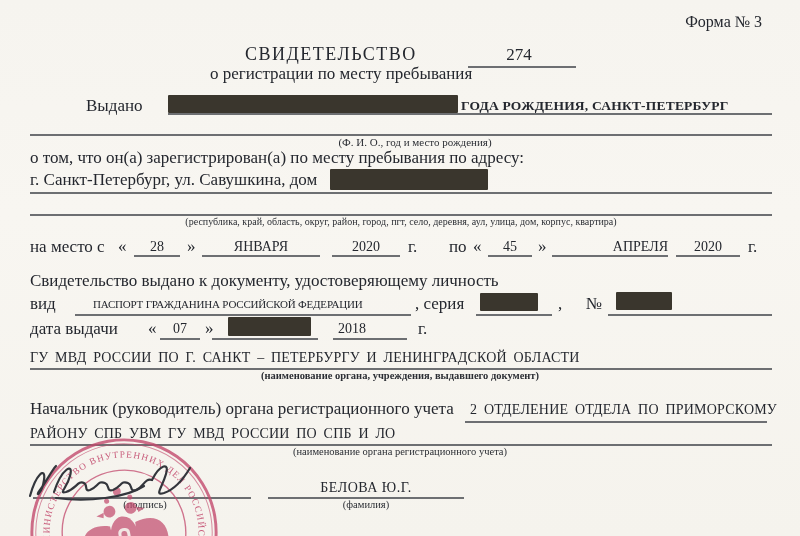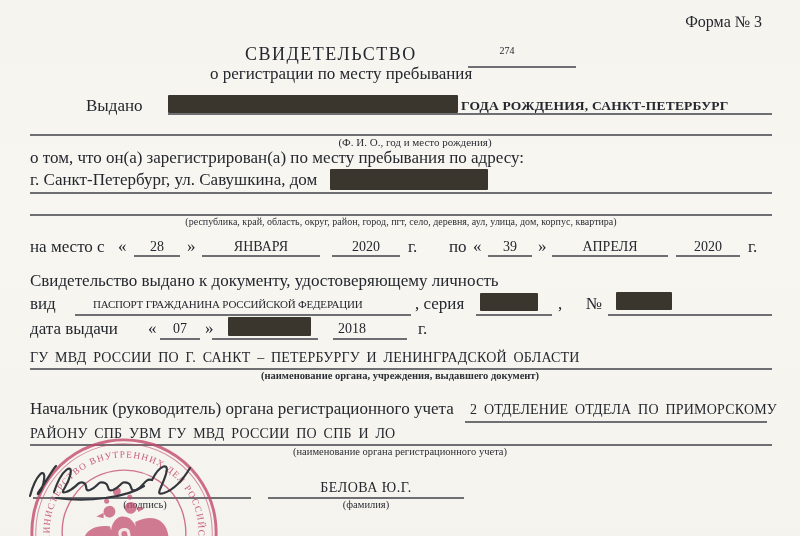--- a/index.html
+++ b/index.html
@@ -29,21 +29,21 @@
   .sig-wrap{position:absolute;left:26px;top:456px;width:168px;height:52px;z-index:6;}
 </style>
 </head>
 <body>
 
 <div class="page">
 
   <div class="abs txt" style="right:38px;top:13px;font-size:16px;">Форма № 3</div>
 
   <div class="abs txt" style="left:245px;top:44px;font-size:18px;letter-spacing:1.5px;">СВИДЕТЕЛЬСТВО</div>
-  <div class="cell" style="left:472px;top:45px;width:70px;font-size:10px;font-family:Liberation Serif, serif;">274</div>
+  <div class="cell" style="left:484px;top:45px;width:70px;font-size:17px;font-family:Liberation Serif, serif;">274</div>
   <div class="ln" style="left:468px;top:66px;width:108px;"></div>
   <div class="abs txt" style="left:210px;top:64px;font-size:17px;">о регистрации по месту пребывания</div>
 
   <div class="abs txt t17" style="left:86px;top:96px;">Выдано</div>
   <div class="ln" style="left:168px;top:113px;width:604px;"></div>
   <div class="redact" style="left:168px;top:95px;width:290px;height:18px;"></div>
   <div class="abs txt bold-caps" style="left:461px;top:98px;">ГОДА РОЖДЕНИЯ, САНКТ-ПЕТЕРБУРГ</div>
 
   <div class="ln" style="left:30px;top:134px;width:742px;"></div>
   <div class="cell cap" style="left:250px;top:136px;width:330px;font-size:11px;">(Ф. И. О., год и место рождения)</div>
@@ -62,24 +62,24 @@
   <div class="cell fill" style="left:134px;top:239px;width:46px;">28</div>
   <div class="ln" style="left:134px;top:255px;width:46px;"></div>
   <div class="abs txt t17" style="left:187px;top:237px;">»</div>
   <div class="cell fill" style="left:202px;top:239px;width:118px;">ЯНВАРЯ</div>
   <div class="ln" style="left:202px;top:255px;width:118px;"></div>
   <div class="cell fill" style="left:332px;top:239px;width:68px;">2020</div>
   <div class="ln" style="left:332px;top:255px;width:68px;"></div>
   <div class="abs txt t17" style="left:408px;top:237px;">г.</div>
   <div class="abs txt t17" style="left:449px;top:237px;">по</div>
   <div class="abs txt t17" style="left:473px;top:237px;">«</div>
-  <div class="cell fill" style="left:488px;top:239px;width:44px;">39</div>
+  <div class="cell fill" style="left:488px;top:239px;width:44px;">45</div>
   <div class="ln" style="left:488px;top:255px;width:44px;"></div>
   <div class="abs txt t17" style="left:538px;top:237px;">»</div>
-  <div class="cell fill" style="left:552px;top:239px;width:116px;">АПРЕЛЯ</div>
+  <div class="cell fill" style="left:552px;top:239px;width:116px;text-align:right;">АПРЕЛЯ</div>
   <div class="ln" style="left:552px;top:255px;width:116px;"></div>
   <div class="cell fill" style="left:676px;top:239px;width:64px;">2020</div>
   <div class="ln" style="left:676px;top:255px;width:64px;"></div>
   <div class="abs txt t17" style="left:748px;top:237px;">г.</div>
 
   <div class="abs txt t17" style="left:30px;top:271px;">Свидетельство выдано к документу, удостоверяющему личность</div>
 
   <div class="abs txt t17" style="left:30px;top:294px;">вид</div>
   <div class="abs txt caps-sm" style="left:85px;top:298px;">ПАСПОРТ ГРАЖДАНИНА РОССИЙСКОЙ ФЕДЕРАЦИИ</div>
   <div class="ln" style="left:75px;top:314px;width:336px;"></div>

